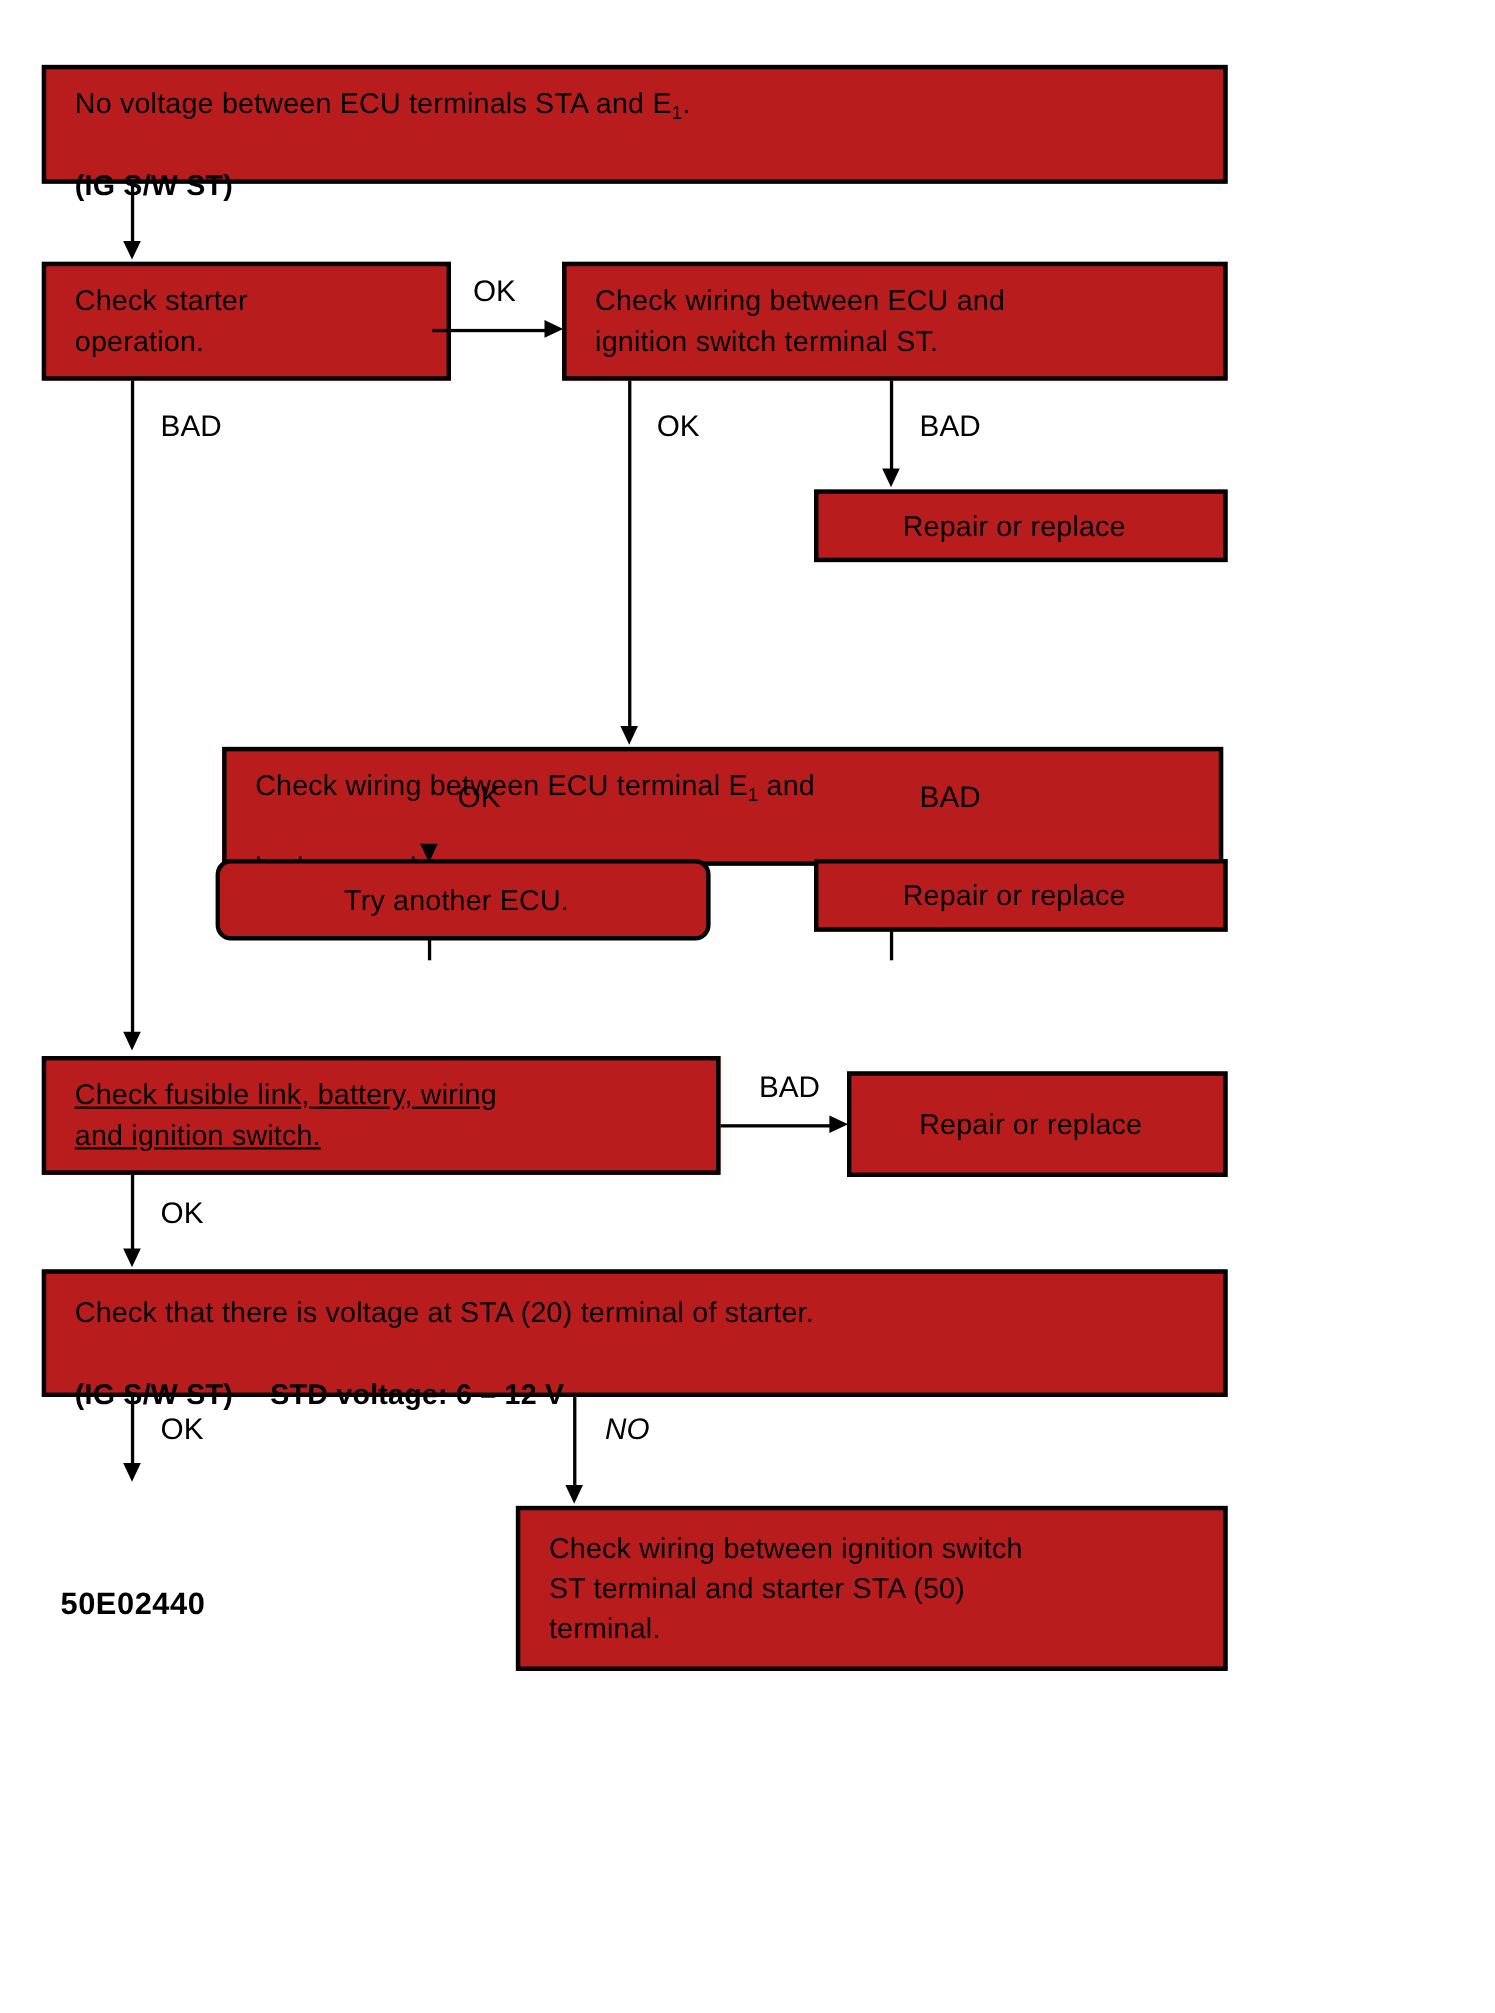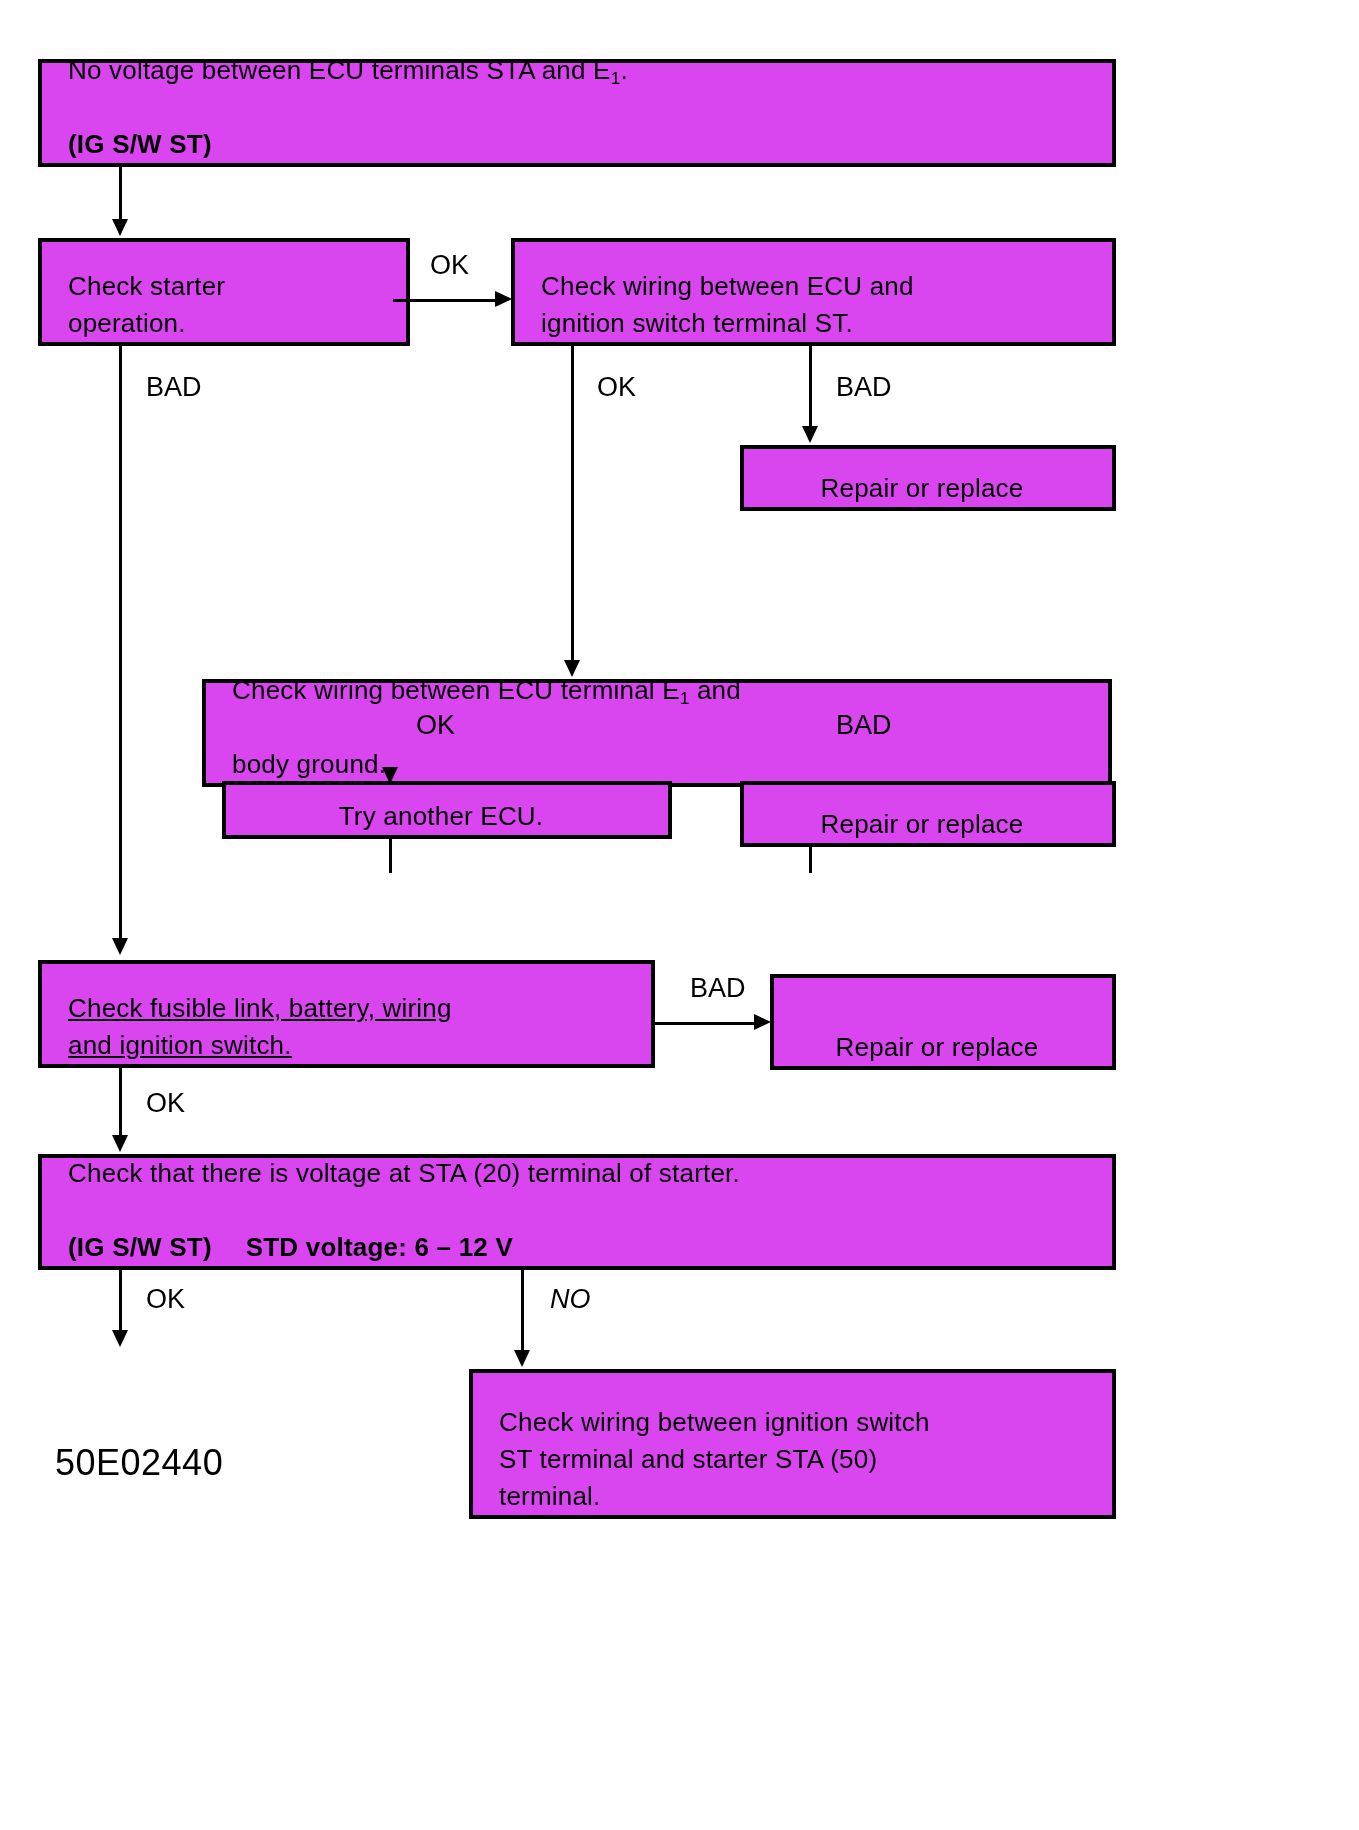--- a/index.html
+++ b/index.html
@@ -15,23 +15,23 @@
     font-family: "Liberation Sans", sans-serif;
     color: #000000;
     overflow: hidden;
   }
 
   
   .node {
     position: absolute;
     box-sizing: border-box;
     border: 4px solid #000;
-    background: #d946ef;
+    background: #b91c1c;
     display: flex;
-    align-items: flex-end;
+    align-items: center;
   }
   .node .txt {
     font-size: 26px;
     line-height: 1.42;
     font-weight: 400;
     letter-spacing: 0.2px;
     padding-left: 26px;
     padding-right: 12px;
     white-space: pre-line;
   }
@@ -79,22 +79,22 @@
   .elabel {
     position: absolute;
     font-size: 27px;
     line-height: 1;
     white-space: nowrap;
   }
 
   
   .fig-code {
     position: absolute;
-    font-size: 36px;
-    font-weight: normal;
+    font-size: 28px;
+    font-weight: bold;
     letter-spacing: 0.5px;
     white-space: nowrap;
   }
 </style>
 </head>
 <body>
 
 <div id="page">
 
   <div class="node" style="left:38px; top:59px; width:1078px; height:108px;">
@@ -144,21 +144,21 @@
     </div>
   </div>
 
   <div class="vline" style="left:389px; top:787px; height:-0px; height:86px;"></div>
   <div class="arrow-down" style="left:382px; top:765px; top:767px;"></div>
   <div class="elabel" style="left:416px; top:712px;">OK</div>
 
   <div class="vline" style="left:809px; top:787px; height:86px;"></div>
   <div class="elabel" style="left:836px; top:712px;">BAD</div>
 
-  <div class="node center" style="left:222px; top:781px; width:450px; height:58px;">
+  <div class="node center" style="left:196px; top:781px; width:450px; height:74px;border-radius:14px;">
     <div class="txt">Try another ECU.</div>
   </div>
 
   <div class="node center" style="left:740px; top:781px; width:376px; height:66px;">
     <div class="txt">Repair or replace</div>
   </div>
 
   <div class="node" style="left:38px; top:960px; width:617px; height:108px;text-decoration:underline;">
     <div class="txt">Check fusible link, battery, wiring
 and ignition switch.</div>

